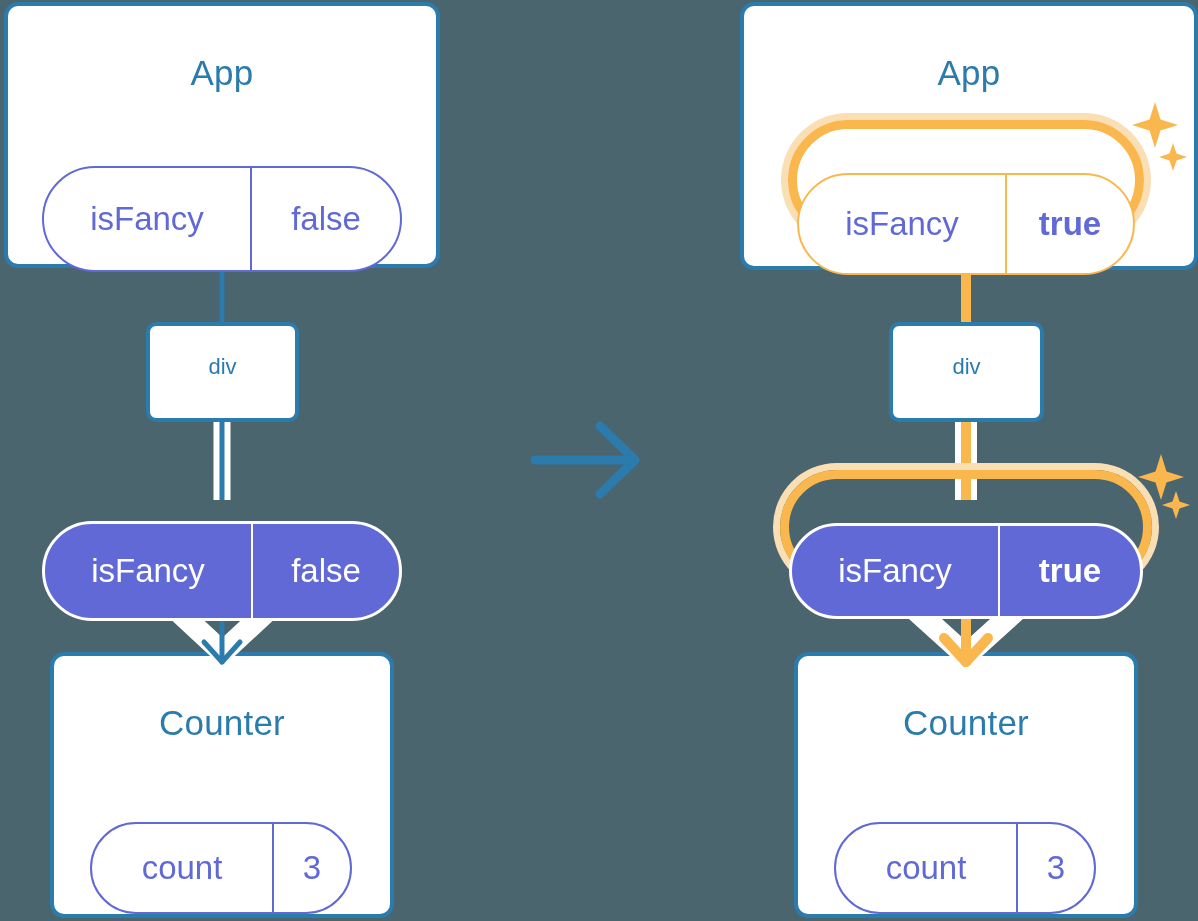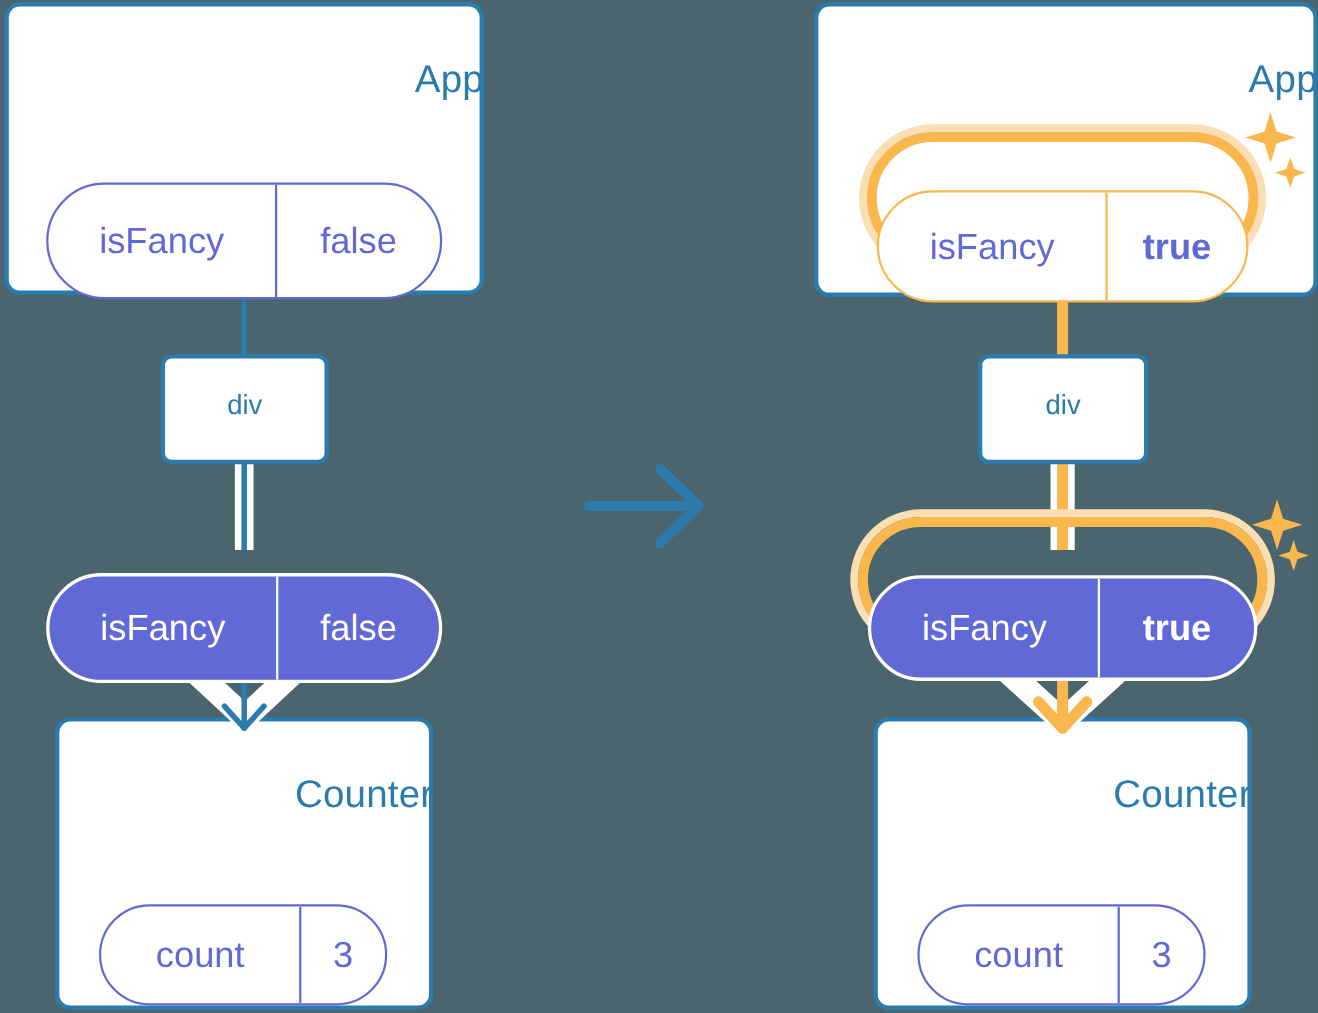--- a/index.html
+++ b/index.html
@@ -18,31 +18,31 @@
     position:absolute;
     background:#ffffff;
     border:4px solid #2B7BAD;
     border-radius:14px;
     box-sizing:border-box;
     z-index:5;
   }
   .ctitle{
     position:absolute;
     left:0;right:0;
-    text-align:right;
+    text-align:center;
     color:#2B7BAD;
     font-size:35px;
     letter-spacing:.2px;
     z-index:6;
     white-space:nowrap;
   }
   .divlabel{
     position:absolute;
     left:0;right:0;text-align:center;
-    color:#2B7BAD;font-size:25px;z-index:12;white-space:nowrap;
+    color:#2B7BAD;font-size:22px;z-index:12;white-space:nowrap;
   }
 
   
   .pill{
     position:absolute;
     box-sizing:border-box;
     display:flex;
     align-items:stretch;
     border-radius:999px;
     z-index:20;

